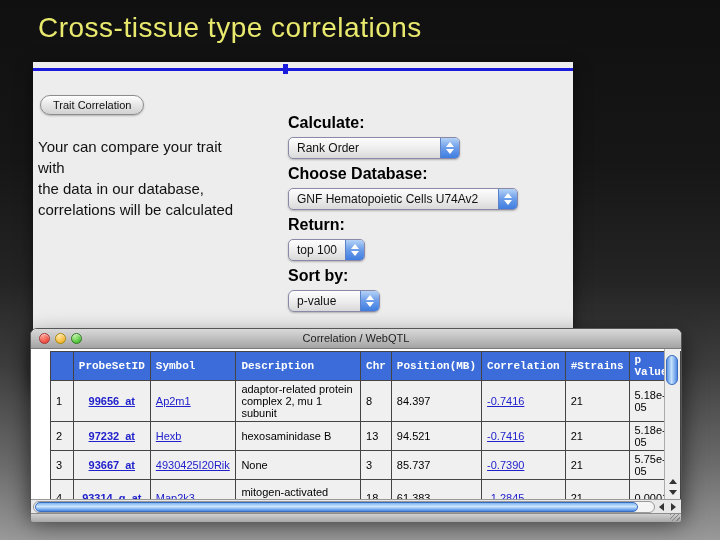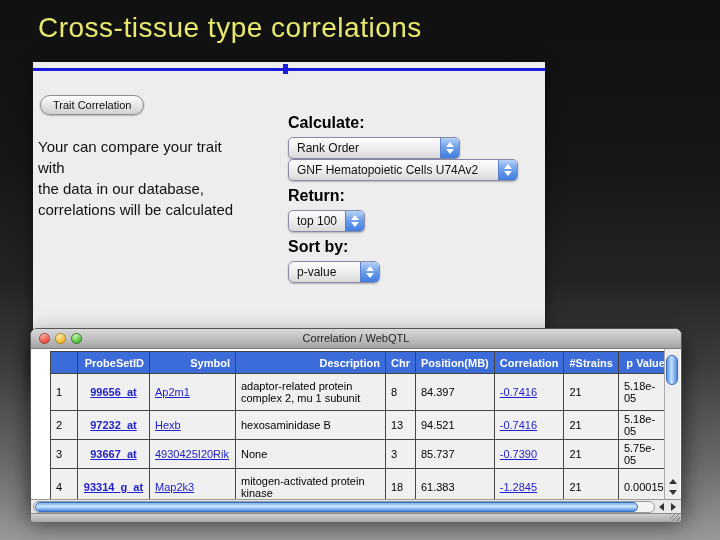--- a/index.html
+++ b/index.html
@@ -9,21 +9,21 @@
     background:linear-gradient(180deg,#101010 0%,#161616 30%,#242424 52%,#3e3e3e 68%,#6b6b6b 86%,#999 100%);
   }
   .slide-title{
     position:absolute;left:38px;top:12px;margin:0;
     font-size:28px;font-weight:400;color:#e9e96e;letter-spacing:.5px;
   }
 
   
   .panel{
     position:absolute;left:33px;top:62px;width:512px;height:324px;
-    background:#ededed;box-shadow:0 4px 14px rgba(0,0,0,.55);
+    background:#ededed;box-shadow:0 4px 14px rgba(0,0,0,.55);padding-left:28px;
   }
   .panel-topline{position:absolute;left:0;top:6px;width:100%;height:3px;background:#1b1bdd;}
   .panel-tick{position:absolute;left:250px;top:-4px;width:5px;height:10px;background:#1b1bdd;display:block;}
   .panel-bottomline{position:absolute;left:0;bottom:4px;width:100%;height:3px;background:#1b1bdd;}
   .mac-button{
     position:absolute;left:7px;top:33px;height:20px;padding:0 12px;
     font-family:"Liberation Sans",sans-serif;font-size:11px;color:#111;
     background:linear-gradient(180deg,#ffffff,#e8e8e8 45%,#d2d2d2);
     border:1px solid #8d8d8d;border-radius:10px;box-shadow:0 1px 2px rgba(0,0,0,.25);
   }
@@ -72,21 +72,21 @@
   .window-body{position:relative;height:150px;background:#fff;overflow:hidden;}
 
   .results-table{
     position:absolute;left:19px;top:2px;border-collapse:collapse;table-layout:fixed;
     font-size:11px;color:#000;
   }
   .results-table th,.results-table td{
     border:1px solid #444;padding:2px 5px;overflow:hidden;vertical-align:middle;
   }
   .results-table thead th{
-    background:#3b6cd9;color:#fff;font-weight:bold;text-align:right;height:17px;
+    background:#3b6cd9;color:#fff;font-weight:bold;text-align:left;height:17px;font-family:Liberation Mono, monospace;
   }
   .results-table td{background:#f0f0f0;}
   tr.r-tall td{height:32px;} tr.r-short td{height:20px;}
   .c-num{text-align:left;}
   .cell-link{color:#2121cc;text-decoration:underline;cursor:pointer;}
   .cell-link.bold{font-weight:bold;}
   td.center{text-align:center;}
 
   
   .vscrollbar{
@@ -146,20 +146,21 @@
     <div class="panel-form">
       <div class="field-label" style="margin-top:0;">Calculate:</div>
       <div class="aqua-select w170">
         <span class="aqua-select-label">Rank Order</span>
         <span class="aqua-cap">
             <i class="tri-up"></i>
             <i class="tri-dn"></i>
           </span>
       </div>
 
+      <div class="field-label">Choose Database:</div>
       <div class="aqua-select w228">
         <span class="aqua-select-label">GNF Hematopoietic Cells U74Av2</span>
         <span class="aqua-cap">
             <i class="tri-up"></i>
             <i class="tri-dn"></i>
           </span>
       </div>
 
       <div class="field-label">Return:</div>
       <div class="aqua-select w75">

